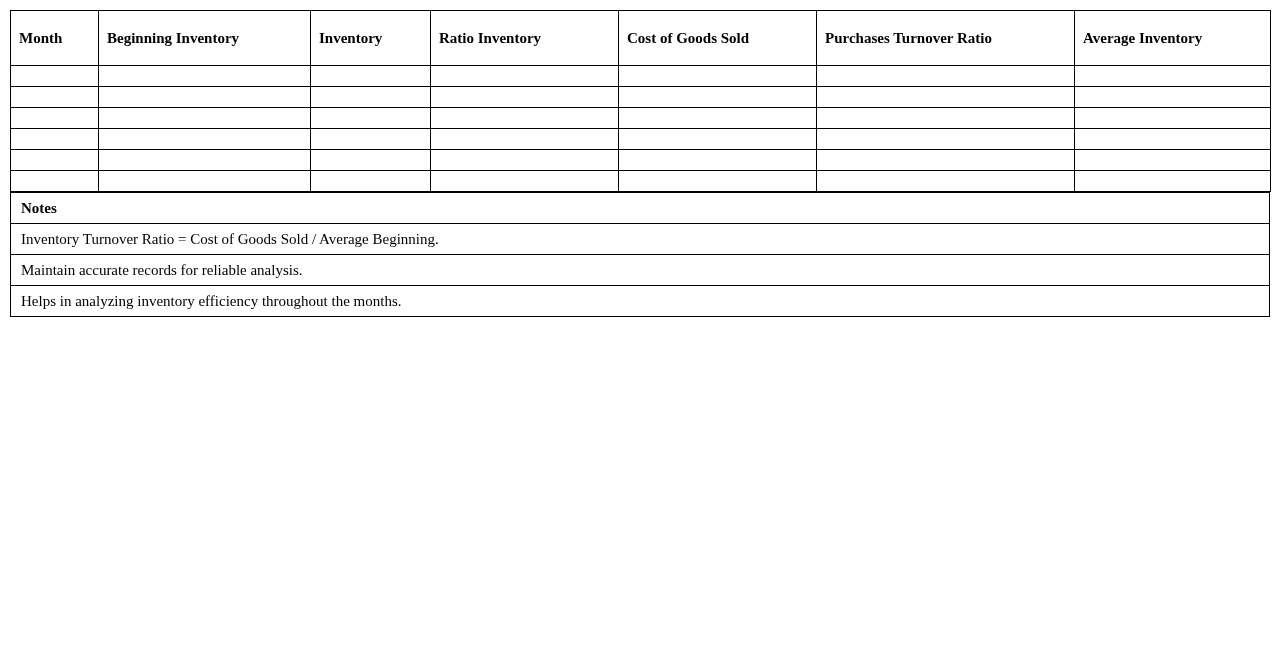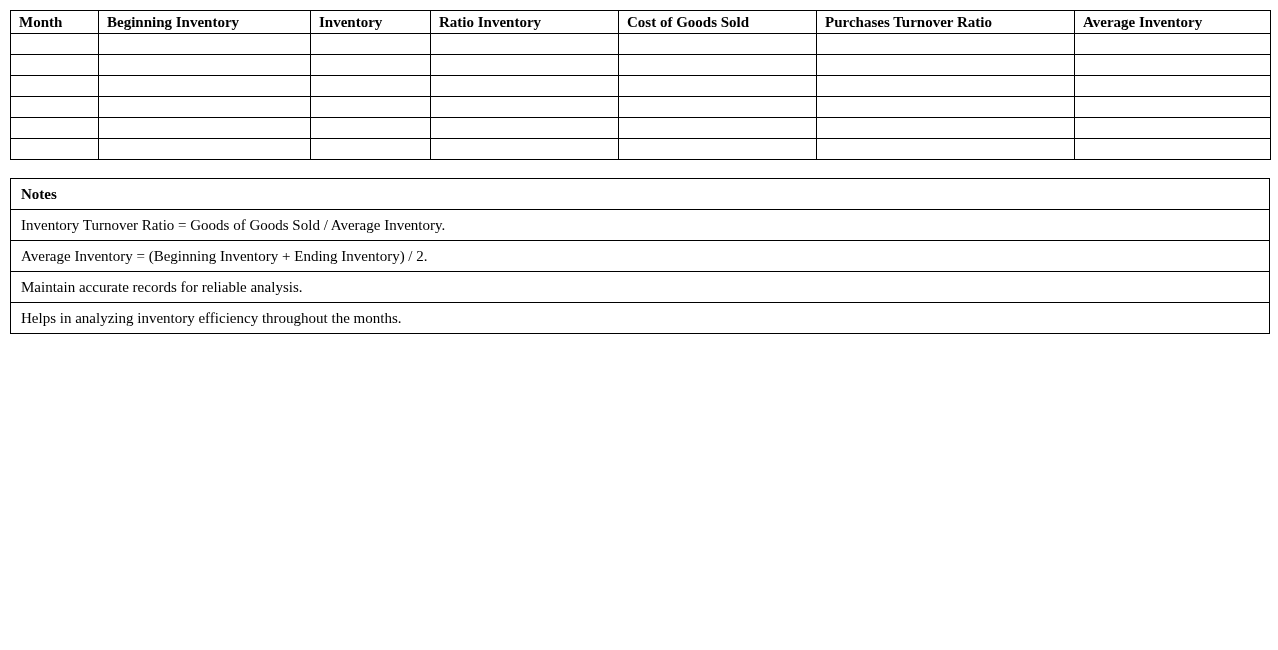--- a/index.html
+++ b/index.html
@@ -36,27 +36,26 @@
     text-align: left;
     height: 16px;
     line-height: 16px;
     overflow: hidden;
     white-space: nowrap;
   }
   .inventory-table thead th {
     font-weight: bold;
     height: 22px;
     line-height: 22px;
-    padding: 0 8px;
+    padding: 16px 8px;
   }
   .inventory-table tbody td {
     height: 16px;
   }
   .notes-wrap {
-    margin-top: 18px;
   }
   .notes-table td,
   .notes-table th {
     border: 1px solid #000000;
     padding: 5px 10px;
     font-size: 15px;
     text-align: left;
     line-height: 20px;
   }
   .notes-table th {
@@ -156,24 +155,21 @@
 
   <div class="notes-wrap">
     <table class="notes-table">
       <thead>
         <tr>
           <th>Notes</th>
         </tr>
       </thead>
       <tbody>
         <tr>
-          <td>Inventory Turnover Ratio = Goods of Goods Sold / Average Inventory.</td>
-        </tr>
-        <tr>
-          <td>Average Inventory = (Beginning Inventory + Ending Inventory) / 2.</td>
+          <td>Inventory Turnover Ratio = Cost of Goods Sold / Average Beginning.</td>
         </tr>
         <tr>
           <td>Maintain accurate records for reliable analysis.</td>
         </tr>
         <tr>
           <td>Helps in analyzing inventory efficiency throughout the months.</td>
         </tr>
       </tbody>
     </table>
   </div>

